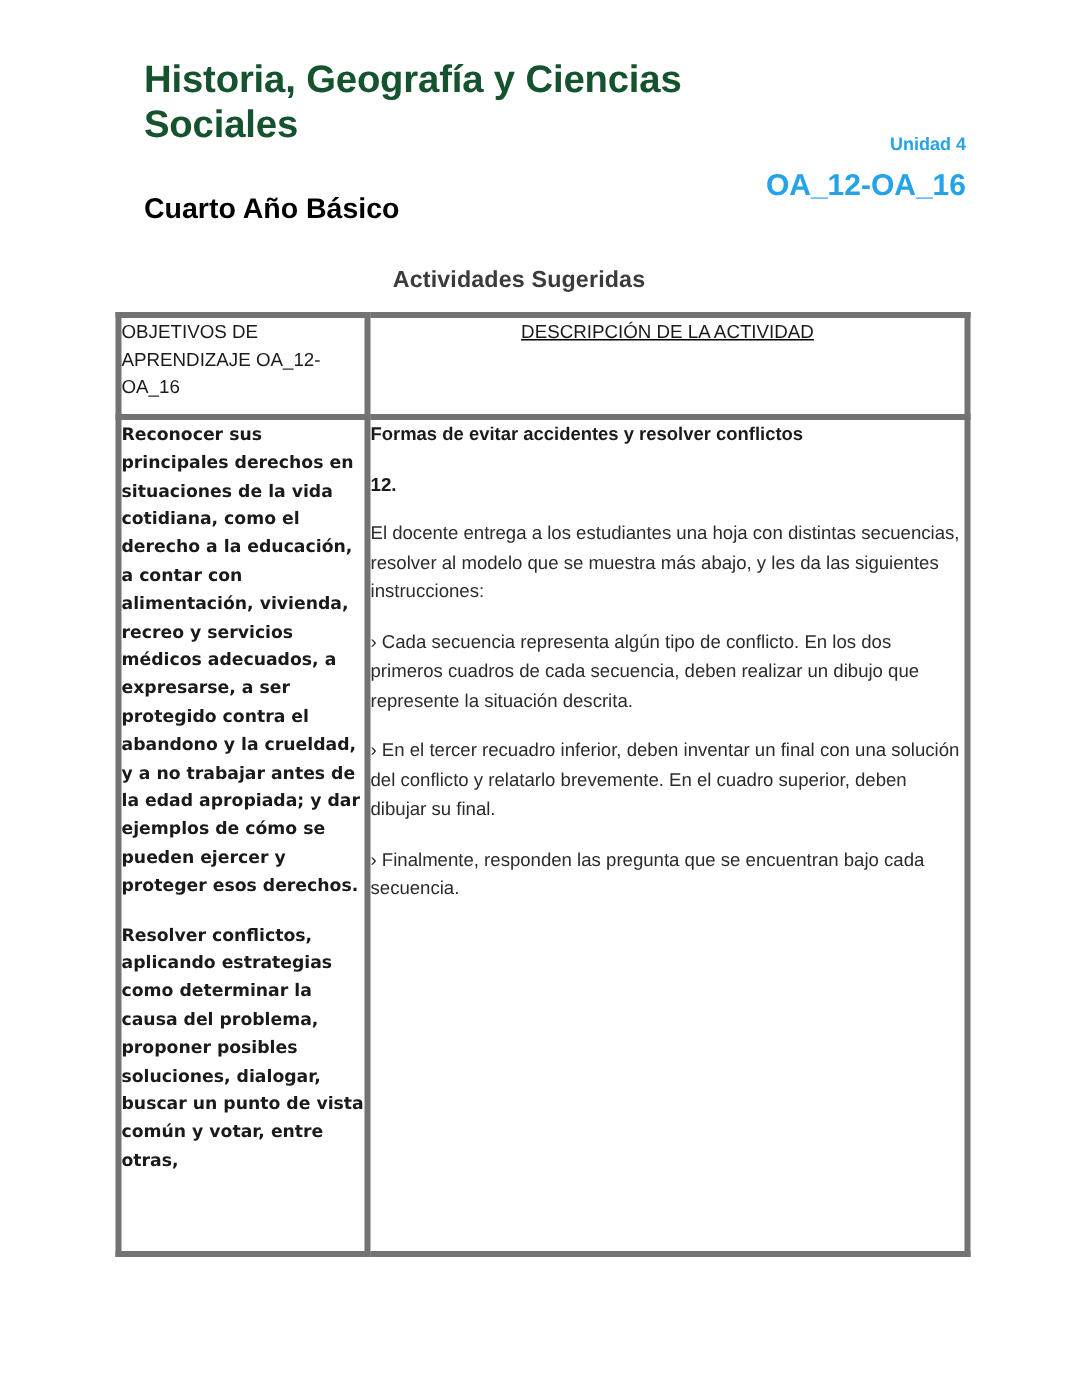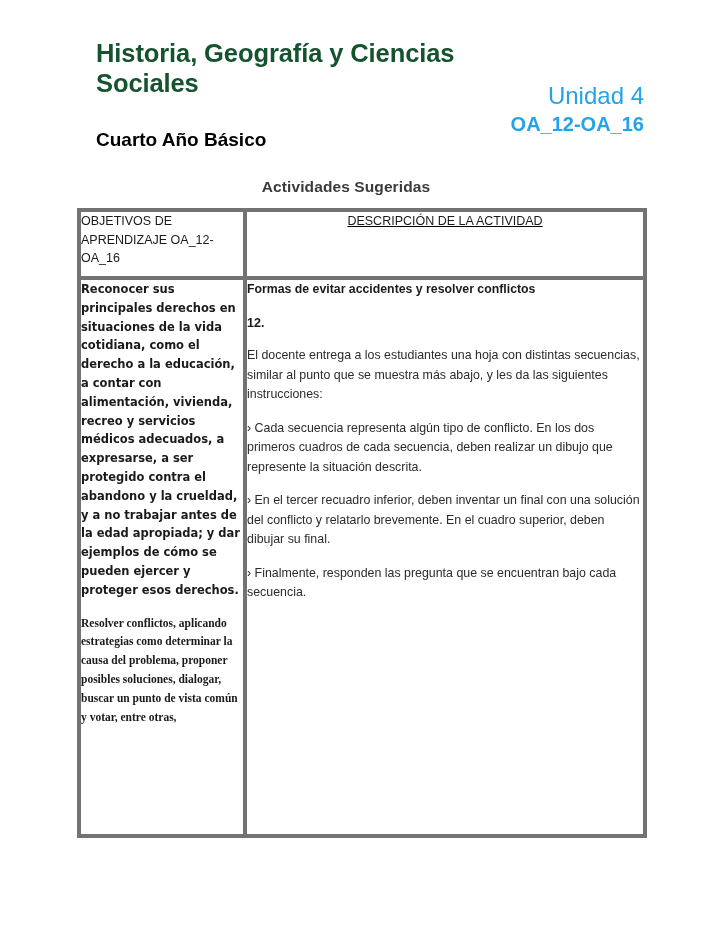--- a/index.html
+++ b/index.html
@@ -38,22 +38,22 @@
     line-height: 30px;
     color: #14532d;
     letter-spacing: -0.1px;
     width: 420px;
     margin: 0;
   }
   .unit-label {
     position: absolute;
     right: 0px;
     top: 46px;
-    font-weight: normal;
-    font-size: 24px;
+    font-weight: bold;
+    font-size: 12px;
     line-height: 24px;
     color: #24A3E8;
     text-align: center;
     white-space: nowrap;
   }
   .grade-line {
     position: absolute;
     left: 0px;
     top: 90px;
     font-weight: bold;
@@ -135,21 +135,21 @@
   }
 
   .oa-para {
     font-family: "DejaVu Sans", sans-serif;
     font-weight: bold;
     font-size: 11.5px;
     line-height: 18.8px;
     color: #1a1a1a;
     margin: 0 0 14px 0;
   }
-  .oa-para:last-child { margin-bottom: 12px; font-family: Liberation Serif, serif; }
+  .oa-para:last-child { margin-bottom: 12px; }
 
   .act-heading {
     font-family: "Liberation Sans", sans-serif;
     font-weight: bold;
     font-size: 12.3px;
     line-height: 18px;
     color: #1a1a1a;
     margin: 0 0 16px 0;
   }
   .act-number {
@@ -209,21 +209,21 @@
         </td>
       </tr>
       <tr>
         <td class="body-cell-left">
           <p class="oa-para">Reconocer sus principales derechos en situaciones de la vida cotidiana, como el derecho a la educación, a contar con alimentación, vivienda, recreo y servicios médicos adecuados, a expresarse, a ser protegido contra el abandono y la crueldad, y a no trabajar antes de la edad apropiada; y dar ejemplos de cómo se pueden ejercer y proteger esos derechos.</p>
           <p class="oa-para">Resolver conflictos, aplicando estrategias como determinar la causa del problema, proponer posibles soluciones, dialogar, buscar un punto de vista común y votar, entre otras,</p>
         </td>
         <td class="body-cell-right">
           <p class="act-heading">Formas de evitar accidentes y resolver conflictos</p>
           <p class="act-number">12.</p>
-          <p class="act-para">El docente entrega a los estudiantes una hoja con distintas secuencias, similar al punto que se muestra más abajo, y les da las siguientes instrucciones:</p>
+          <p class="act-para">El docente entrega a los estudiantes una hoja con distintas secuencias, resolver al modelo que se muestra más abajo, y les da las siguientes instrucciones:</p>
           <p class="act-bullet">› Cada secuencia representa algún tipo de conflicto. En los dos primeros cuadros de cada secuencia, deben realizar un dibujo que represente la situación descrita.</p>
           <p class="act-bullet">› En el tercer recuadro inferior, deben inventar un final con una solución del conflicto y relatarlo brevemente. En el cuadro superior, deben dibujar su final.</p>
           <p class="act-bullet">› Finalmente, responden las pregunta que se encuentran bajo cada secuencia.</p>
         </td>
       </tr>
     </tbody>
   </table>
 
 </div>
 

